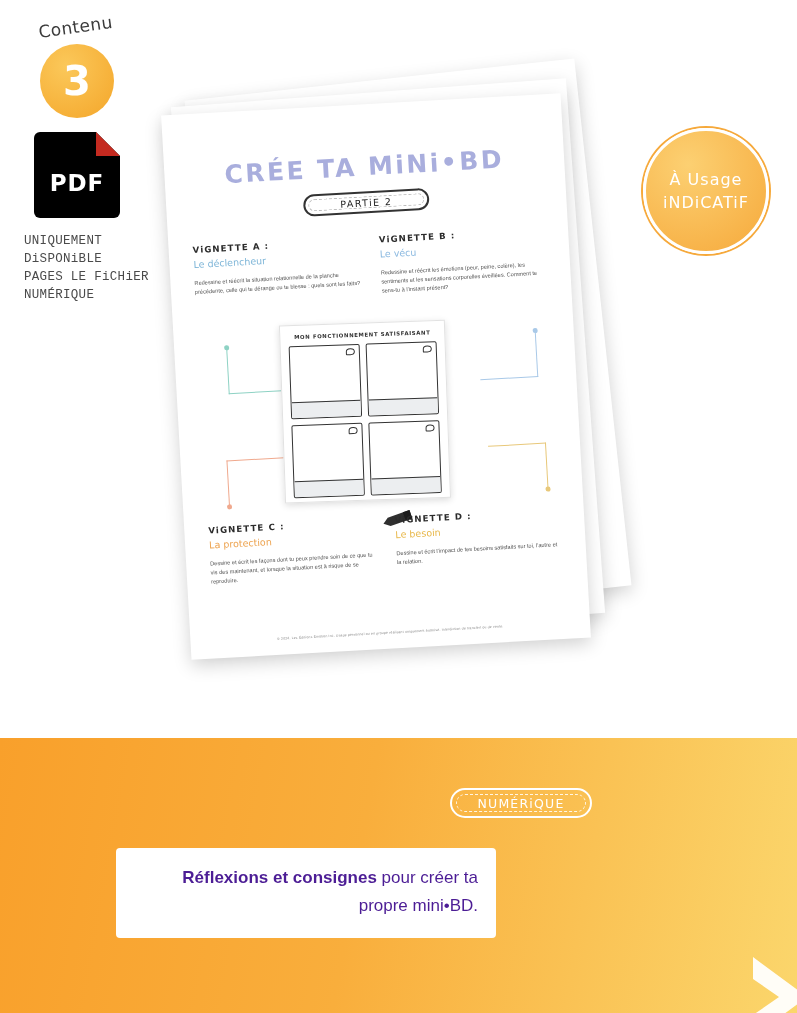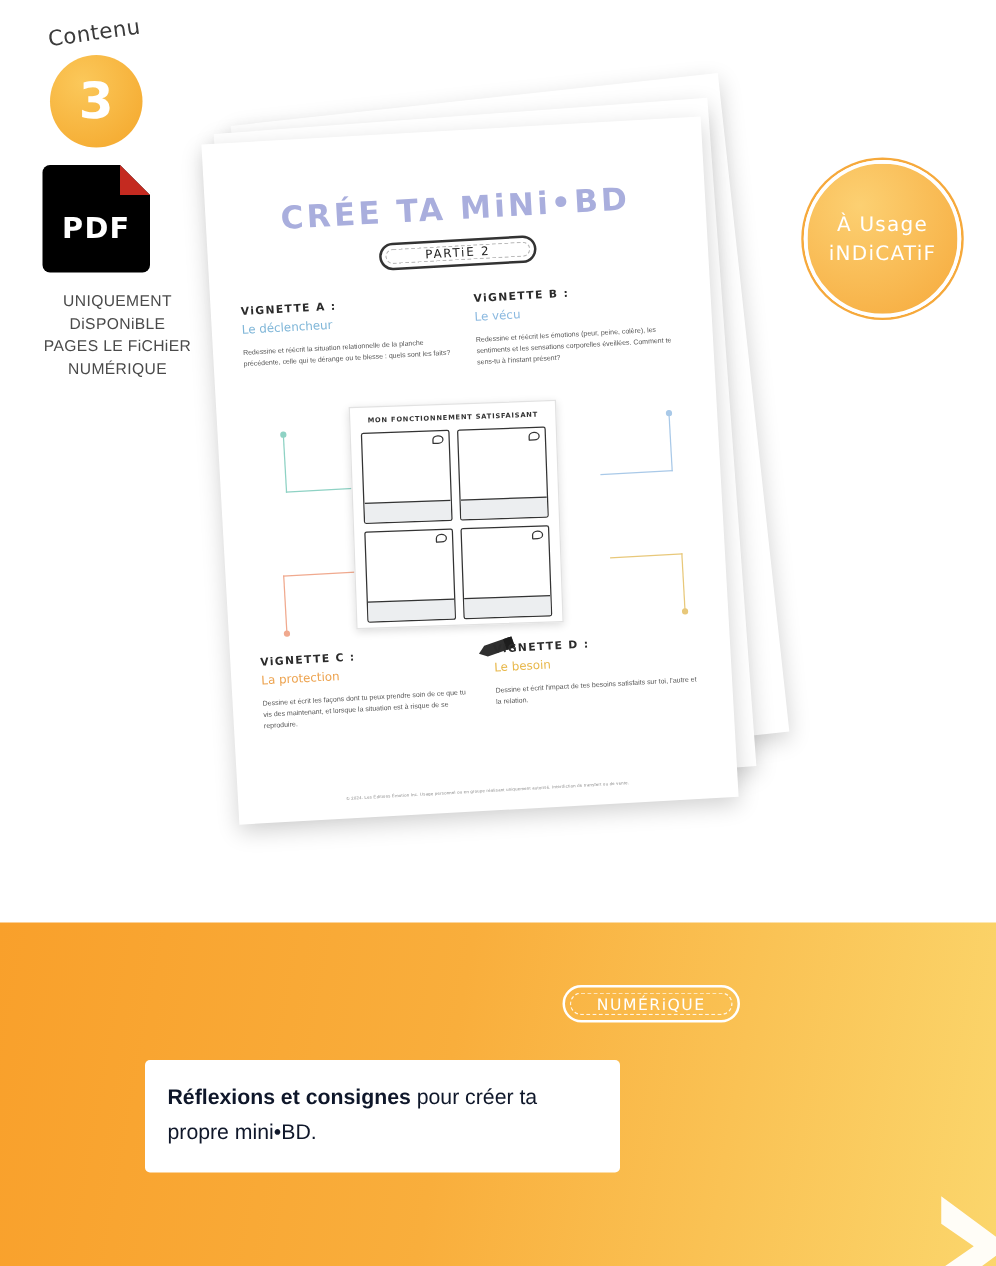--- a/index.html
+++ b/index.html
@@ -69,26 +69,25 @@
   .pdf-label {
     color: #fff; font-weight: bold; font-size: 23px;
     letter-spacing: 1px;
     font-family: "DejaVu Sans", sans-serif;
     position: relative; z-index: 2;
     margin-top: 16px;
   }
   .only-digital {
     margin: 14px 0 0 6px;
     width: 140px;
-    font-family: Liberation Sans, sans-serif;
+    font-family: Liberation Mono, monospace;
     font-size: 12.5px;
     line-height: 18px;
     color: #4a4a4a;
     letter-spacing: .3px;
-    text-align: center;
   }
 
   
   .stamp {
     position: absolute;
     right: 28px; top: 128px;
     width: 126px; height: 126px;
     border-radius: 50%;
     background: radial-gradient(circle at 35% 28%, #fcd072, #f6a93b);
     border: 3px solid #ffffff;
@@ -331,24 +330,25 @@
     left: 4px; right: 4px; top: 4px; bottom: 4px;
     border-radius: 12px;
     border: 1.5px dashed rgba(255,255,255,.85);
   }
   .band-card {
     position: absolute;
     left: 116px; top: 110px;
     width: 380px;
     background: #ffffff;
     border-radius: 4px;
-    padding: 16px 36px 18px 18px;
+    padding: 16px 18px 18px 18px;
     font-size: 17px;
     line-height: 28px;
-    color: #0f172a;
+    color: #4c1d95;
+    text-align: right;
   }
   .band-card b { font-weight: bold; }
   .arrow {
     position: absolute;
     right: 52px; bottom: 62px;
     width: 0; height: 0;
   }
   .arrow svg { display: block; }
 </style>
 </head>

